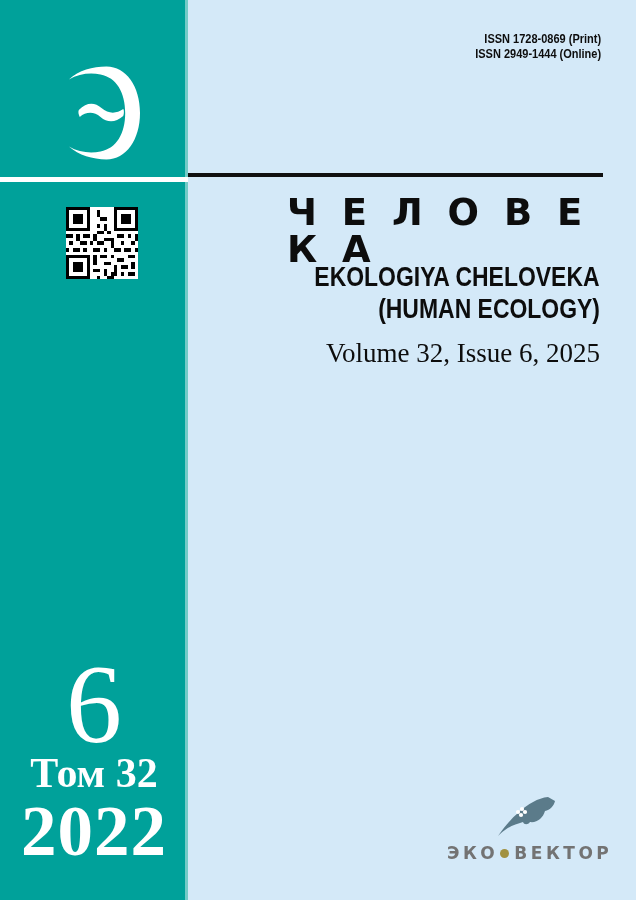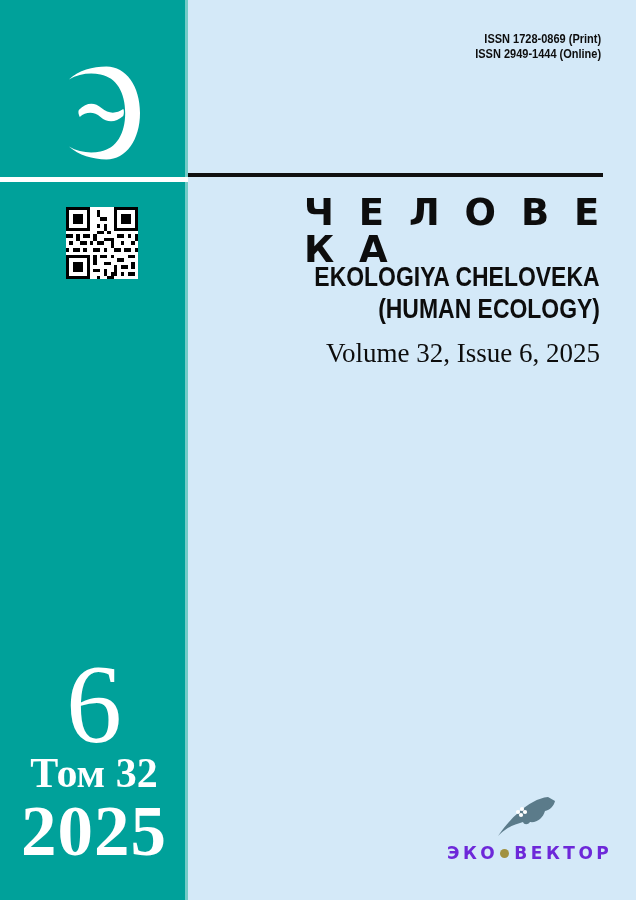--- a/index.html
+++ b/index.html
@@ -11,37 +11,37 @@
   .issn{position:absolute;top:32px;right:35px;text-align:right;color:#0d0d0d;
         font-weight:700;font-size:12.5px;line-height:14.5px;
         transform:scaleX(0.88);transform-origin:100% 0;}
   .title-initial{position:absolute;left:63px;top:66px;width:77px;height:94px;}
   .sr{position:absolute;width:1px;height:1px;overflow:hidden;clip:rect(0 0 0 0);white-space:nowrap;}
   .title-rest{position:absolute;left:156px;top:71px;font-family:"Liberation Serif",serif;
         font-size:95px;line-height:1;color:#101010;letter-spacing:0;}
   .rule-black{position:absolute;left:188px;top:173px;width:415px;height:4px;background:#101010;}
   .rule-white{position:absolute;left:0;top:177px;width:188px;height:5px;background:#ffffff;}
   .qr{position:absolute;left:66px;top:207px;width:72px;height:72px;}
-  .title2{position:absolute;left:304px;top:194px;font-family:"DejaVu Sans",sans-serif;
+  .title2{position:absolute;left:287px;top:194px;font-family:"DejaVu Sans",sans-serif;
         font-weight:700;font-size:37px;line-height:1;color:#0d0d0d;letter-spacing:14px;}
   .translit{position:absolute;right:36px;top:264px;font-weight:700;font-size:27px;line-height:1;
         color:#0d0d0d;transform:scaleX(0.85);transform-origin:100% 50%;white-space:nowrap;}
   .entitle{position:absolute;right:36px;top:296px;font-weight:700;font-size:27px;line-height:1;
         color:#0d0d0d;transform:scaleX(0.85);transform-origin:100% 50%;white-space:nowrap;}
   .volline{position:absolute;right:36px;top:340px;font-family:"Liberation Serif",serif;
         font-size:27px;line-height:1;color:#0d0d0d;white-space:nowrap;}
   .issue-col{position:absolute;left:0;width:188px;text-align:center;color:#ffffff;
         font-family:"Liberation Serif",serif;line-height:1;}
   .issue-num{top:648px;font-size:112px;font-weight:400;}
   .issue-vol{top:752px;font-size:42px;font-weight:700;}
   .issue-year{top:796px;font-size:71px;font-weight:700;letter-spacing:1px;}
   .logo{position:absolute;left:440px;top:792px;width:176px;height:70px;}
   .feather{position:absolute;left:55px;top:1px;width:64px;height:46px;}
   .logo-text{position:absolute;left:7px;top:51px;display:flex;align-items:center;
-        font-weight:700;font-size:17px;letter-spacing:3.5px;color:#6d28d9;
+        font-weight:700;font-size:17px;letter-spacing:3.5px;color:#737373;
         font-family:"DejaVu Sans",sans-serif;white-space:nowrap;}
   .logo-dot{display:inline-block;width:9px;height:9px;border-radius:50%;
         background:#a19140;margin:0 5px 0 2px;}
 </style>
 </head>
 <body>
 
 <div class="cover">
 
   <div class="strip"></div>
@@ -81,21 +81,21 @@
   </svg>
 
   <div class="title2" style="letter-spacing:6px;">Ч Е Л О В Е К А</div>
 
   <div class="translit">EKOLOGIYA CHELOVEKA</div>
   <div class="entitle">(HUMAN ECOLOGY)</div>
   <div class="volline">Volume 32, Issue 6, 2025</div>
 
   <div class="issue-col issue-num">6</div>
   <div class="issue-col issue-vol">Том 32</div>
-  <div class="issue-col issue-year">2025</div>
+  <div class="issue-col issue-year">2022</div>
 
   <div class="logo">
     <svg class="feather" viewBox="0 0 64 46" aria-hidden="true">
       <path fill="#5b7b8a" d="M3,43 C10,33 16,26 24,19 C33,11 43,5 53,4 L60,8 C59,13 55,17 50,18 C48,25 42,30 35,29 C33,32 29,32 28,29 C22,31 15,33 10,37 C7,39 5,41 3,43 Z"></path>
       <g fill="#ffffff">
         <circle cx="23" cy="19" r="2.1"></circle>
         <circle cx="27" cy="16" r="2.1"></circle>
         <circle cx="26" cy="22" r="2.1"></circle>
         <circle cx="30" cy="19" r="2.1"></circle>
       </g>

